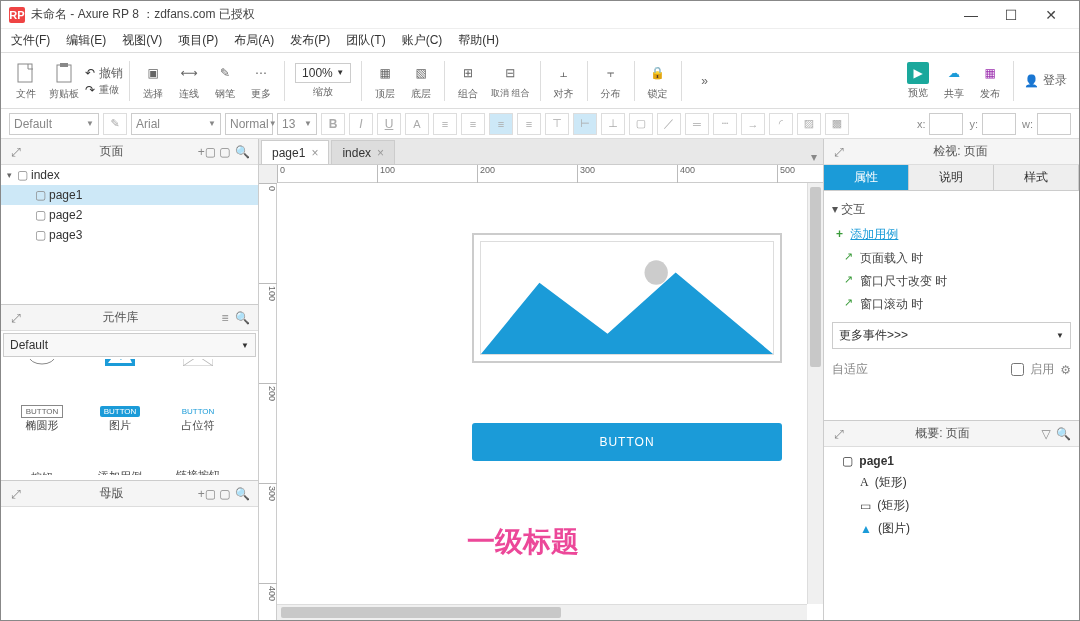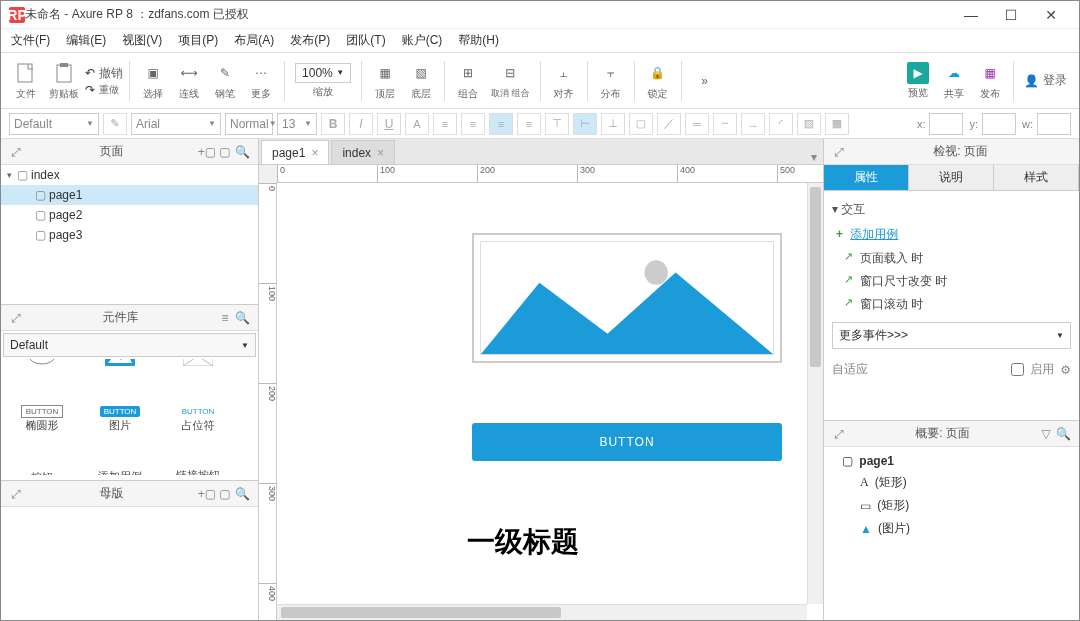--- a/index.html
+++ b/index.html
@@ -1,18 +1,18 @@
 <!DOCTYPE html>
 <html><head>
 <meta charset="utf-8">
 <style>
 *{box-sizing:border-box;margin:0;padding:0;font-family:"Microsoft YaHei",Arial,sans-serif;font-size:12px;}
 body{background:#fff;color:#333;overflow:hidden;width:1080px;height:621px;position:relative;border:1px solid #888;}
 .titlebar{height:28px;background:#fff;display:flex;align-items:center;padding:0 8px;border-bottom:1px solid #eee;}
-.titlebar .rp{width:16px;height:16px;background:#ef4444;color:#fff;font-size:14px;font-weight:bold;display:flex;align-items:center;justify-content:center;border-radius:2px;margin-right:0;}
+.titlebar .rp{width:16px;height:16px;background:#ef4444;color:#fff;font-size:11px;font-weight:bold;display:flex;align-items:center;justify-content:center;border-radius:2px;margin-right:6px;}
 .titlebar .title{flex:1;font-size:12px;color:#444;}
 .titlebar .winbtn{width:40px;height:28px;display:flex;align-items:center;justify-content:center;font-size:14px;color:#444;cursor:pointer;}
 .menubar{height:24px;display:flex;align-items:center;padding:0 4px;border-bottom:1px solid #ddd;gap:4px;}
 .menubar .mitem{padding:2px 6px;cursor:pointer;color:#333;}
 .toolbar{height:56px;border-bottom:1px solid #ddd;display:flex;align-items:center;padding:0 8px;gap:2px;}
 .toolbar .tgrp{display:flex;flex-direction:column;align-items:center;padding:0 4px;min-width:34px;}
 .toolbar .tico{width:24px;height:24px;display:flex;align-items:center;justify-content:center;color:#666;}
 .toolbar .tlbl{font-size:10px;color:#666;margin-top:2px;}
 .toolbar .sep{width:1px;height:40px;background:#ddd;margin:0 4px;}
 .toolbar .zoom{border:1px solid #ccc;padding:2px 6px;font-size:11px;width:56px;display:flex;align-items:center;justify-content:space-between;}
@@ -44,21 +44,21 @@
 .tab .x{color:#999;cursor:pointer;}
 .ruler-h{height:18px;background:#fff;border-bottom:1px solid #ccc;display:flex;position:relative;margin-left:18px;}
 .ruler-h .tick{position:absolute;top:0;font-size:9px;color:#666;border-left:1px solid #bbb;height:18px;padding-left:2px;}
 .ruler-v{width:18px;background:#fff;border-right:1px solid #ccc;position:absolute;left:0;top:44px;bottom:0;}
 .ruler-v .tick{position:absolute;left:0;font-size:9px;color:#666;border-top:1px solid #bbb;width:18px;writing-mode:vertical-rl;padding-top:2px;}
 .canvas-wrap{flex:1;position:relative;overflow:hidden;}
 .canvas{position:absolute;left:18px;top:0;right:0;bottom:0;background:#fff;}
 .imgph{position:absolute;left:195px;top:50px;width:310px;height:130px;border:2px solid #ccc;background:#fff;padding:6px;}
 .imgph .inner{width:100%;height:100%;background:#fff;position:relative;overflow:hidden;border:1px solid #ddd;}
 .btn1{position:absolute;left:195px;top:240px;width:310px;height:38px;background:#1b9bd8;color:#fff;display:flex;align-items:center;justify-content:center;font-size:13px;letter-spacing:1px;border-radius:3px;}
-.h1{position:absolute;left:190px;top:340px;font-size:28px;font-weight:bold;color:#000000;}
+.h1{position:absolute;left:190px;top:340px;font-size:28px;font-weight:bold;color:#ec4899;}
 .rightcol{width:256px;border-left:1px solid #ccc;display:flex;flex-direction:column;background:#fff;}
 .rtabs{height:26px;display:flex;border-bottom:1px solid #ccc;}
 .rtab{flex:1;display:flex;align-items:center;justify-content:center;background:#eee;border-right:1px solid #ccc;cursor:pointer;}
 .rtab.active{background:#1b9bd8;color:#fff;}
 .rbody{flex:1;overflow:auto;padding:6px 8px;}
 .rbody .sect{padding:4px 0;}
 .rbody .sectt{color:#555;cursor:pointer;}
 .rbody .link{color:#1b9bd8;text-decoration:underline;cursor:pointer;margin-left:14px;}
 .rbody .evt{padding:3px 0 3px 28px;color:#444;position:relative;}
 .rbody .evt::before{content:"↖";position:absolute;left:12px;color:#3a9b3a;font-size:11px;transform:scaleX(-1);}

